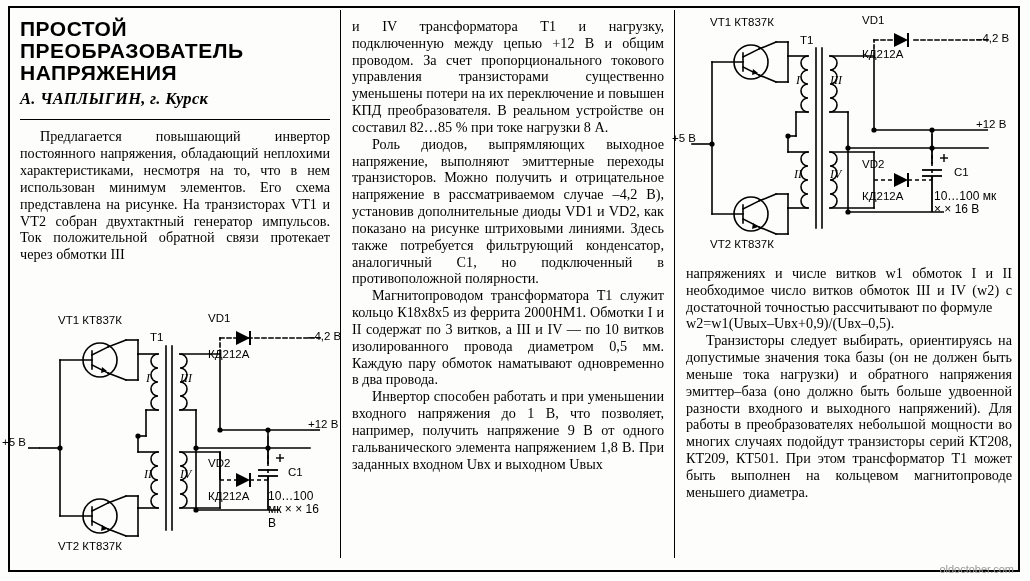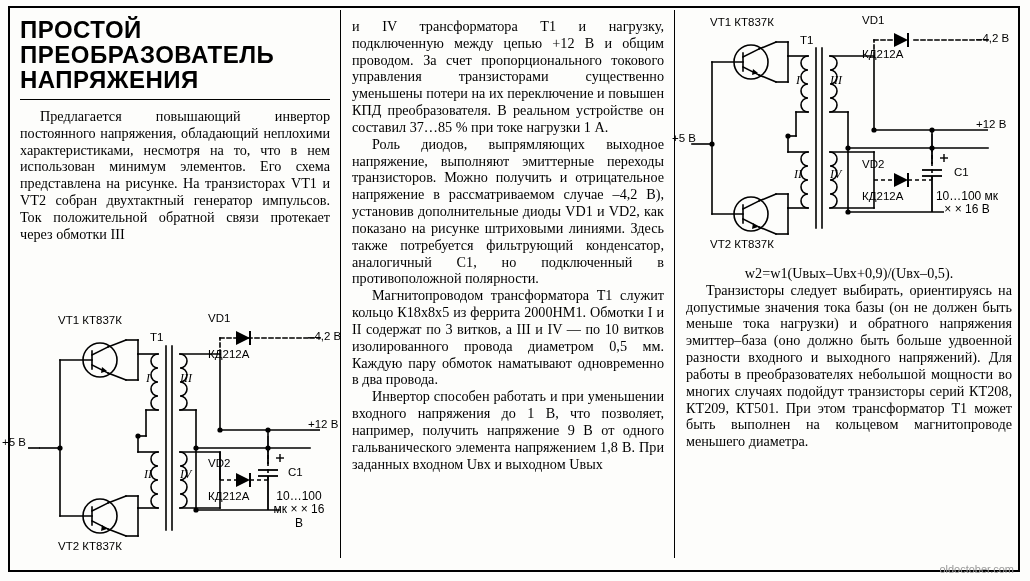--- a/index.html
+++ b/index.html
@@ -35,21 +35,21 @@
     position: absolute;
     box-sizing: border-box;
   }
   #col1 { left: 20px; top: 18px; width: 310px; height: 540px; }
   #col2 { left: 352px; top: 18px; width: 312px; height: 540px; }
   #col3 { left: 686px; top: 18px; width: 326px; height: 540px; }
 
   h1.title {
     font-family: "Liberation Sans", sans-serif;
     font-weight: bold;
-    font-size: 24px;
+    font-size: 21px;
     line-height: 1.04;
     letter-spacing: 0.5px;
     margin: 0 0 6px 0;
     text-transform: uppercase;
   }
   .author {
     font-family: "Liberation Serif", serif;
     font-style: italic;
     font-weight: bold;
     font-size: 16.5px;
@@ -65,21 +65,21 @@
     margin: 0 0 0 0;
     font-size: 14.2px;
     line-height: 1.185;
     text-align: justify;
     text-indent: 20px;
     hyphens: auto;
   }
   p.body + p.body { margin-top: 0; }
 
   
-  .sch { position: absolute; text-align: center; }
+  .sch { position: absolute; }
   .lbl {
     position: absolute;
     font-family: "Liberation Sans", sans-serif;
     font-size: 11.5px;
     white-space: nowrap;
     line-height: 1.12;
   }
   .lbl.sm { font-size: 12px; }
   .lbl.it { font-style: italic; font-family: "Liberation Serif", serif; font-size: 12px;}
 
@@ -96,20 +96,21 @@
 </head>
 <body>
 
 <div id="page">
   <div class="frame"></div>
   <div class="colsep" style="left:340px;"></div>
   <div class="colsep" style="left:674px;"></div>
 
   <div class="col" id="col1">
     <h1 class="title">ПРОСТОЙ ПРЕОБРАЗОВАТЕЛЬ НАПРЯЖЕНИЯ</h1>
+    <div class="author">А.  ЧАПЛЫГИН, г. Курск</div>
     <hr class="rule">
     <p class="body">Предлагается повышающий инвертор постоянного напряжения, обладающий неплохими характеристиками, несмотря на то, что в нем использован минимум элементов. Его схема представлена на рисунке. На транзисторах VT1 и VT2 собран двухтактный генератор импульсов. Ток положительной обратной связи протекает через обмотки III</p>
   </div>
 
   <div class="sch" style="left:20px; top:318px; width:312px; height:242px;">
     <svg width="312" height="242" viewBox="0 0 312 242">
       <g stroke="#000" stroke-width="1.6" fill="none" stroke-linecap="square">
 
         <circle cx="80" cy="42" r="17"></circle>
 
@@ -238,21 +239,21 @@
     <div class="lbl" style="left:288px; top:100px;">+12 В</div>
     <div class="lbl" style="left:268px; top:148px;">С1</div>
     <div class="lbl sm" style="left:248px; top:172px; width:62px; white-space:normal;">10…100 мк × × 16 В</div>
     <div class="lbl it" style="left:126px; top:54px;">I</div>
     <div class="lbl it" style="left:124px; top:150px;">II</div>
     <div class="lbl it" style="left:160px; top:54px;">III</div>
     <div class="lbl it" style="left:160px; top:150px;">IV</div>
   </div>
 
   <div class="col" id="col2">
-    <p class="body" style="text-indent:0;">и IV трансформатора Т1 и нагрузку, подключенную между цепью +12 В и общим проводом. За счет пропорционального токового управления транзисторами существенно уменьшены потери на их переключение и повышен КПД преобразователя. В реальном устройстве он составил 37…85 % при токе нагрузки 1 А.</p>
+    <p class="body" style="text-indent:0;">и IV трансформатора Т1 и нагрузку, подключенную между цепью +12 В и общим проводом. За счет пропорционального токового управления транзисторами существенно уменьшены потери на их переключение и повышен КПД преобразователя. В реальном устройстве он составил 82…85 % при токе нагрузки 8 А.</p>
     <p class="body">Роль диодов, выпрямляющих выходное напряжение, выполняют эмиттерные переходы транзисторов. Можно получить и отрицательное напряжение в рассматриваемом случае –4,2 В), установив дополнительные диоды VD1 и VD2, как показано на рисунке штриховыми линиями. Здесь также потребуется фильтрующий конденсатор, аналогичный С1, но подключенный в противоположной полярности.</p>
     <p class="body">Магнитопроводом трансформатора Т1 служит кольцо К18х8х5 из феррита 2000НМ1. Обмотки I и II содержат по 3 витков, а III и IV — по 10 витков изолированного провода диаметром 0,5 мм. Каждую пару обмоток наматывают одновременно в два провода.</p>
     <p class="body">Инвертор способен работать и при уменьшении входного напряжения до 1 В, что позволяет, например, получить напряжение 9 В от одного гальванического элемента напряжением 1,8 В. При заданных входном Uвх и выходном Uвых</p>
   </div>
 
   <div class="sch" style="left:688px; top:22px; width:322px; height:236px;">
     <svg width="322" height="236" viewBox="0 0 322 236">
       <g stroke="#000" stroke-width="1.6" fill="none" stroke-linecap="square">
         <circle cx="63" cy="40" r="17"></circle>
         <line x1="55" y1="31" x2="55" y2="49"></line>
@@ -363,18 +364,19 @@
     <div class="lbl" style="left:288px; top:96px;">+12 В</div>
     <div class="lbl" style="left:266px; top:144px;">С1</div>
     <div class="lbl sm" style="left:246px; top:168px; width:66px; white-space:normal;">10…100 мк × × 16 В</div>
     <div class="lbl it" style="left:108px; top:52px;">I</div>
     <div class="lbl it" style="left:106px; top:146px;">II</div>
     <div class="lbl it" style="left:142px; top:52px;">III</div>
     <div class="lbl it" style="left:142px; top:146px;">IV</div>
   </div>
 
   <div class="col" id="col3" style="top:265px; height:295px;">
-    <p class="body" style="text-indent:0; text-align:center;">w2=w1(Uвых–Uвх+0,9)/(Uвх–0,5).</p>
+    <p class="body" style="text-indent:0;">напряжениях и числе витков w1 обмоток I и II необходимое число витков обмоток III и IV (w2) с достаточной точностью рассчитывают по формуле</p>
+    <p class="body" style="text-indent:0; text-align:left;">w2=w1(Uвых–Uвх+0,9)/(Uвх–0,5).</p>
     <p class="body">Транзисторы следует выбирать, ориентируясь на допустимые значения тока базы (он не должен быть меньше тока нагрузки) и обратного напряжения эмиттер–база (оно должно быть больше удвоенной разности входного и выходного напряжений). Для работы в преобразователях небольшой мощности во многих случаях подойдут транзисторы серий КТ208, КТ209, КТ501. При этом трансформатор Т1 может быть выполнен на кольцевом магнитопроводе меньшего диаметра.</p>
   </div>
 
   <div class="watermark">oldoctober.com</div>
 </div>
 
 </body></html>

